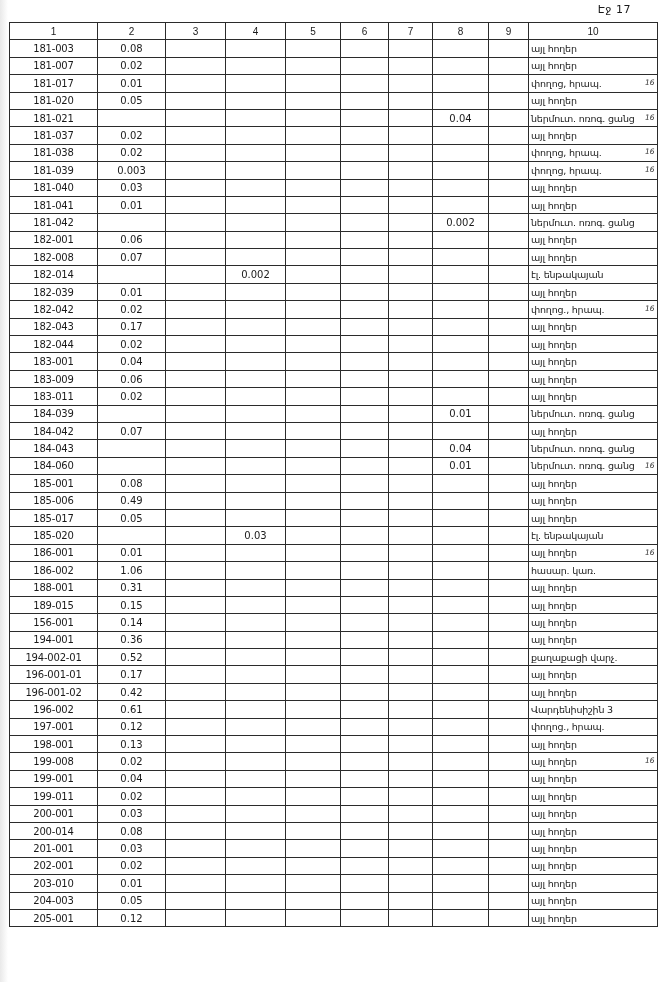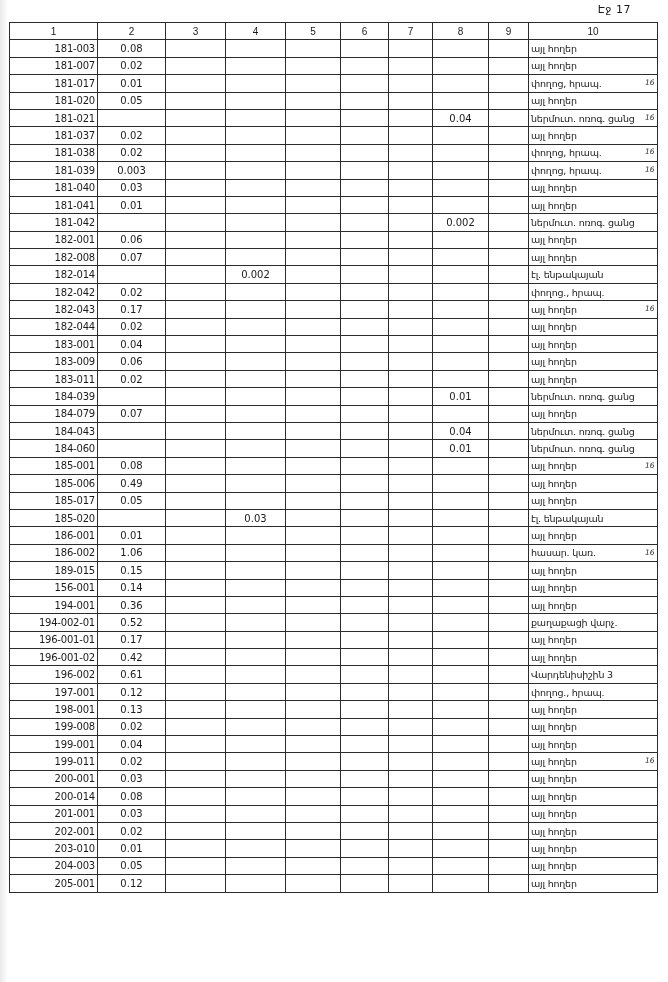--- a/index.html
+++ b/index.html
@@ -58,21 +58,21 @@
   col.c3 { width: 60px; }
   col.c4 { width: 60px; }
   col.c5 { width: 55px; }
   col.c6 { width: 48px; }
   col.c7 { width: 44px; }
   col.c8 { width: 56px; }
   col.c9 { width: 40px; }
   col.c10 { width: 129px; }
 
   td.code {
-    text-align: right;
+    text-align: center;
     padding-left: 3px;
     font-size: 10px;
     font-family: "DejaVu Sans", sans-serif;
     letter-spacing: -0.2px;
   }
   td.num {
     text-align: center;
     font-size: 10px;
     font-family: "DejaVu Sans", sans-serif;
   }
@@ -303,20 +303,32 @@
           <td class="num"></td>
           <td class="num">0.002</td>
           <td class="num"></td>
           <td class="num"></td>
           <td class="num"></td>
           <td class="num"></td>
           <td class="num"></td>
           <td class="note">էլ. ենթակայան</td>
         </tr>
         <tr>
+          <td class="code">182-039</td>
+          <td class="num">0.01</td>
+          <td class="num"></td>
+          <td class="num"></td>
+          <td class="num"></td>
+          <td class="num"></td>
+          <td class="num"></td>
+          <td class="num"></td>
+          <td class="num"></td>
+          <td class="note">այլ հողեր</td>
+        </tr>
+        <tr>
           <td class="code">182-042</td>
           <td class="num">0.02</td>
           <td class="num"></td>
           <td class="num"></td>
           <td class="num"></td>
           <td class="num"></td>
           <td class="num"></td>
           <td class="num"></td>
           <td class="num"></td>
           <td class="note">փողոց., հրապ.</td>
@@ -387,21 +399,21 @@
           <td class="num"></td>
           <td class="num"></td>
           <td class="num"></td>
           <td class="num"></td>
           <td class="num"></td>
           <td class="num">0.01</td>
           <td class="num"></td>
           <td class="note">ներմուտ. ոռոգ. ցանց</td>
         </tr>
         <tr>
-          <td class="code">184-079</td>
+          <td class="code">184-042</td>
           <td class="num">0.07</td>
           <td class="num"></td>
           <td class="num"></td>
           <td class="num"></td>
           <td class="num"></td>
           <td class="num"></td>
           <td class="num"></td>
           <td class="num"></td>
           <td class="note">այլ հողեր</td>
         </tr>
@@ -493,20 +505,32 @@
           <td class="code">186-002</td>
           <td class="num">1.06</td>
           <td class="num"></td>
           <td class="num"></td>
           <td class="num"></td>
           <td class="num"></td>
           <td class="num"></td>
           <td class="num"></td>
           <td class="num"></td>
           <td class="note">հասար. կառ.</td>
+        </tr>
+        <tr>
+          <td class="code">188-001</td>
+          <td class="num">0.31</td>
+          <td class="num"></td>
+          <td class="num"></td>
+          <td class="num"></td>
+          <td class="num"></td>
+          <td class="num"></td>
+          <td class="num"></td>
+          <td class="num"></td>
+          <td class="note">այլ հողեր</td>
         </tr>
         <tr>
           <td class="code">189-015</td>
           <td class="num">0.15</td>
           <td class="num"></td>
           <td class="num"></td>
           <td class="num"></td>
           <td class="num"></td>
           <td class="num"></td>
           <td class="num"></td>

